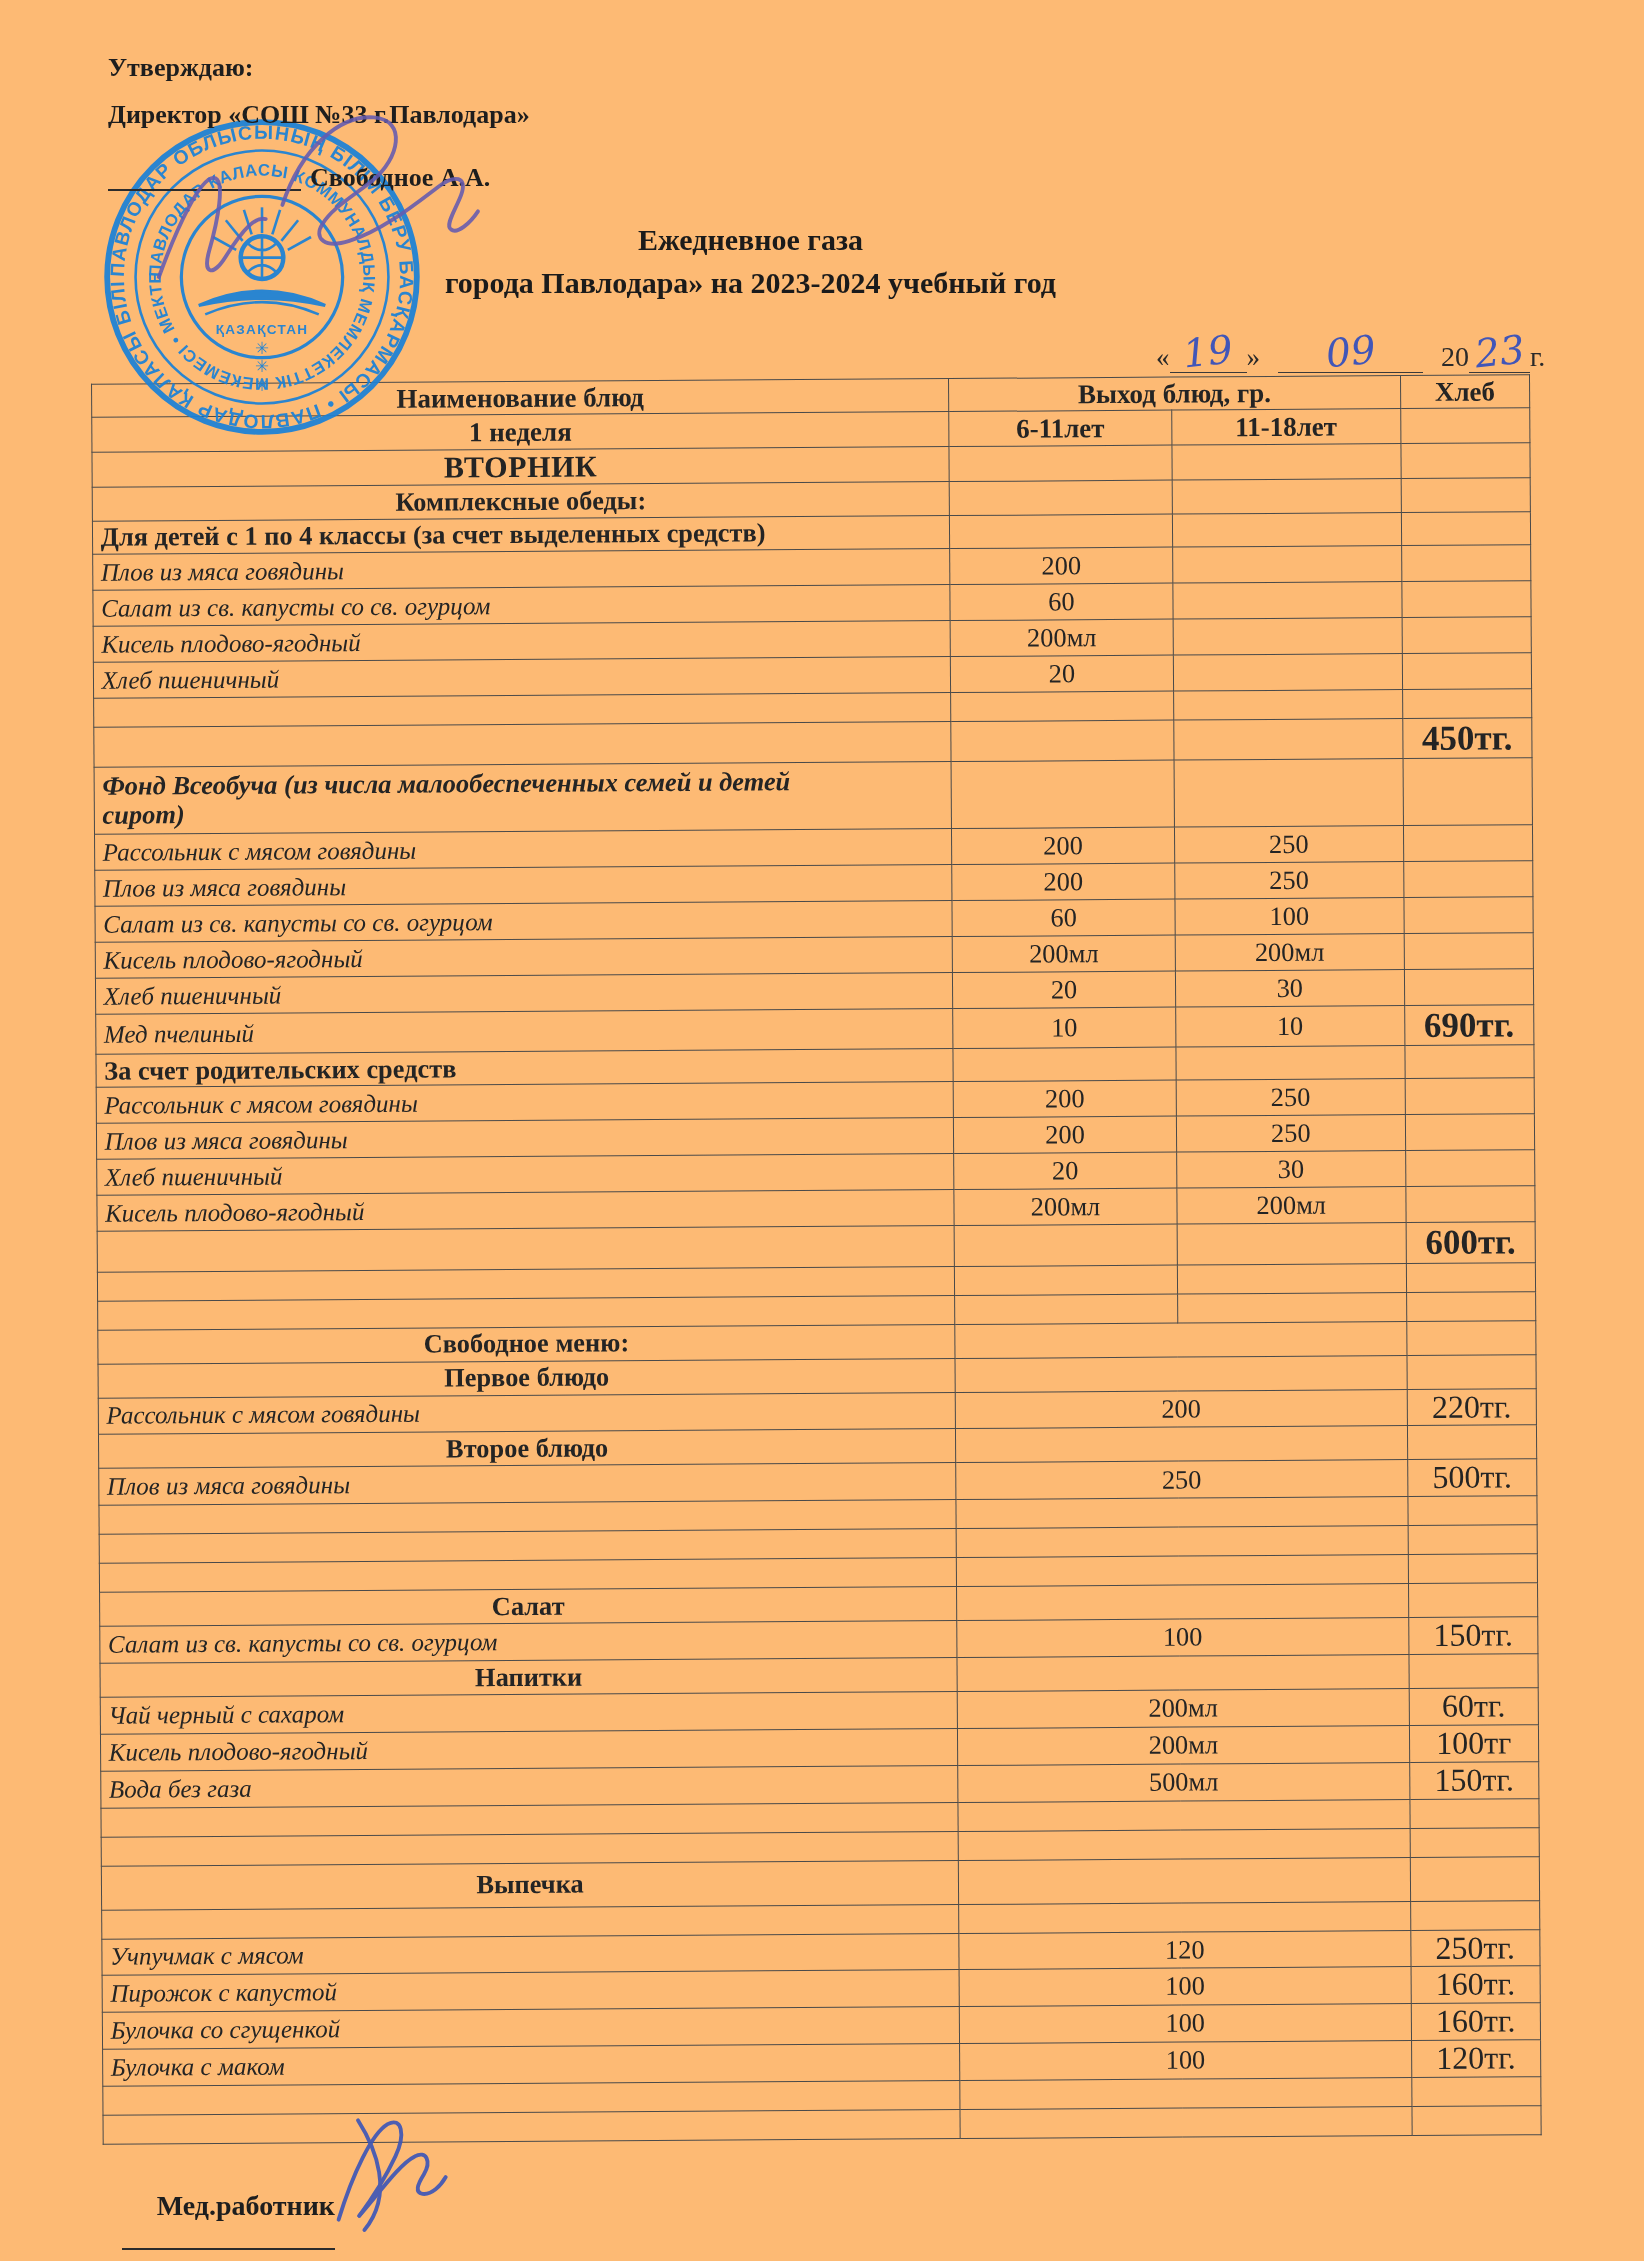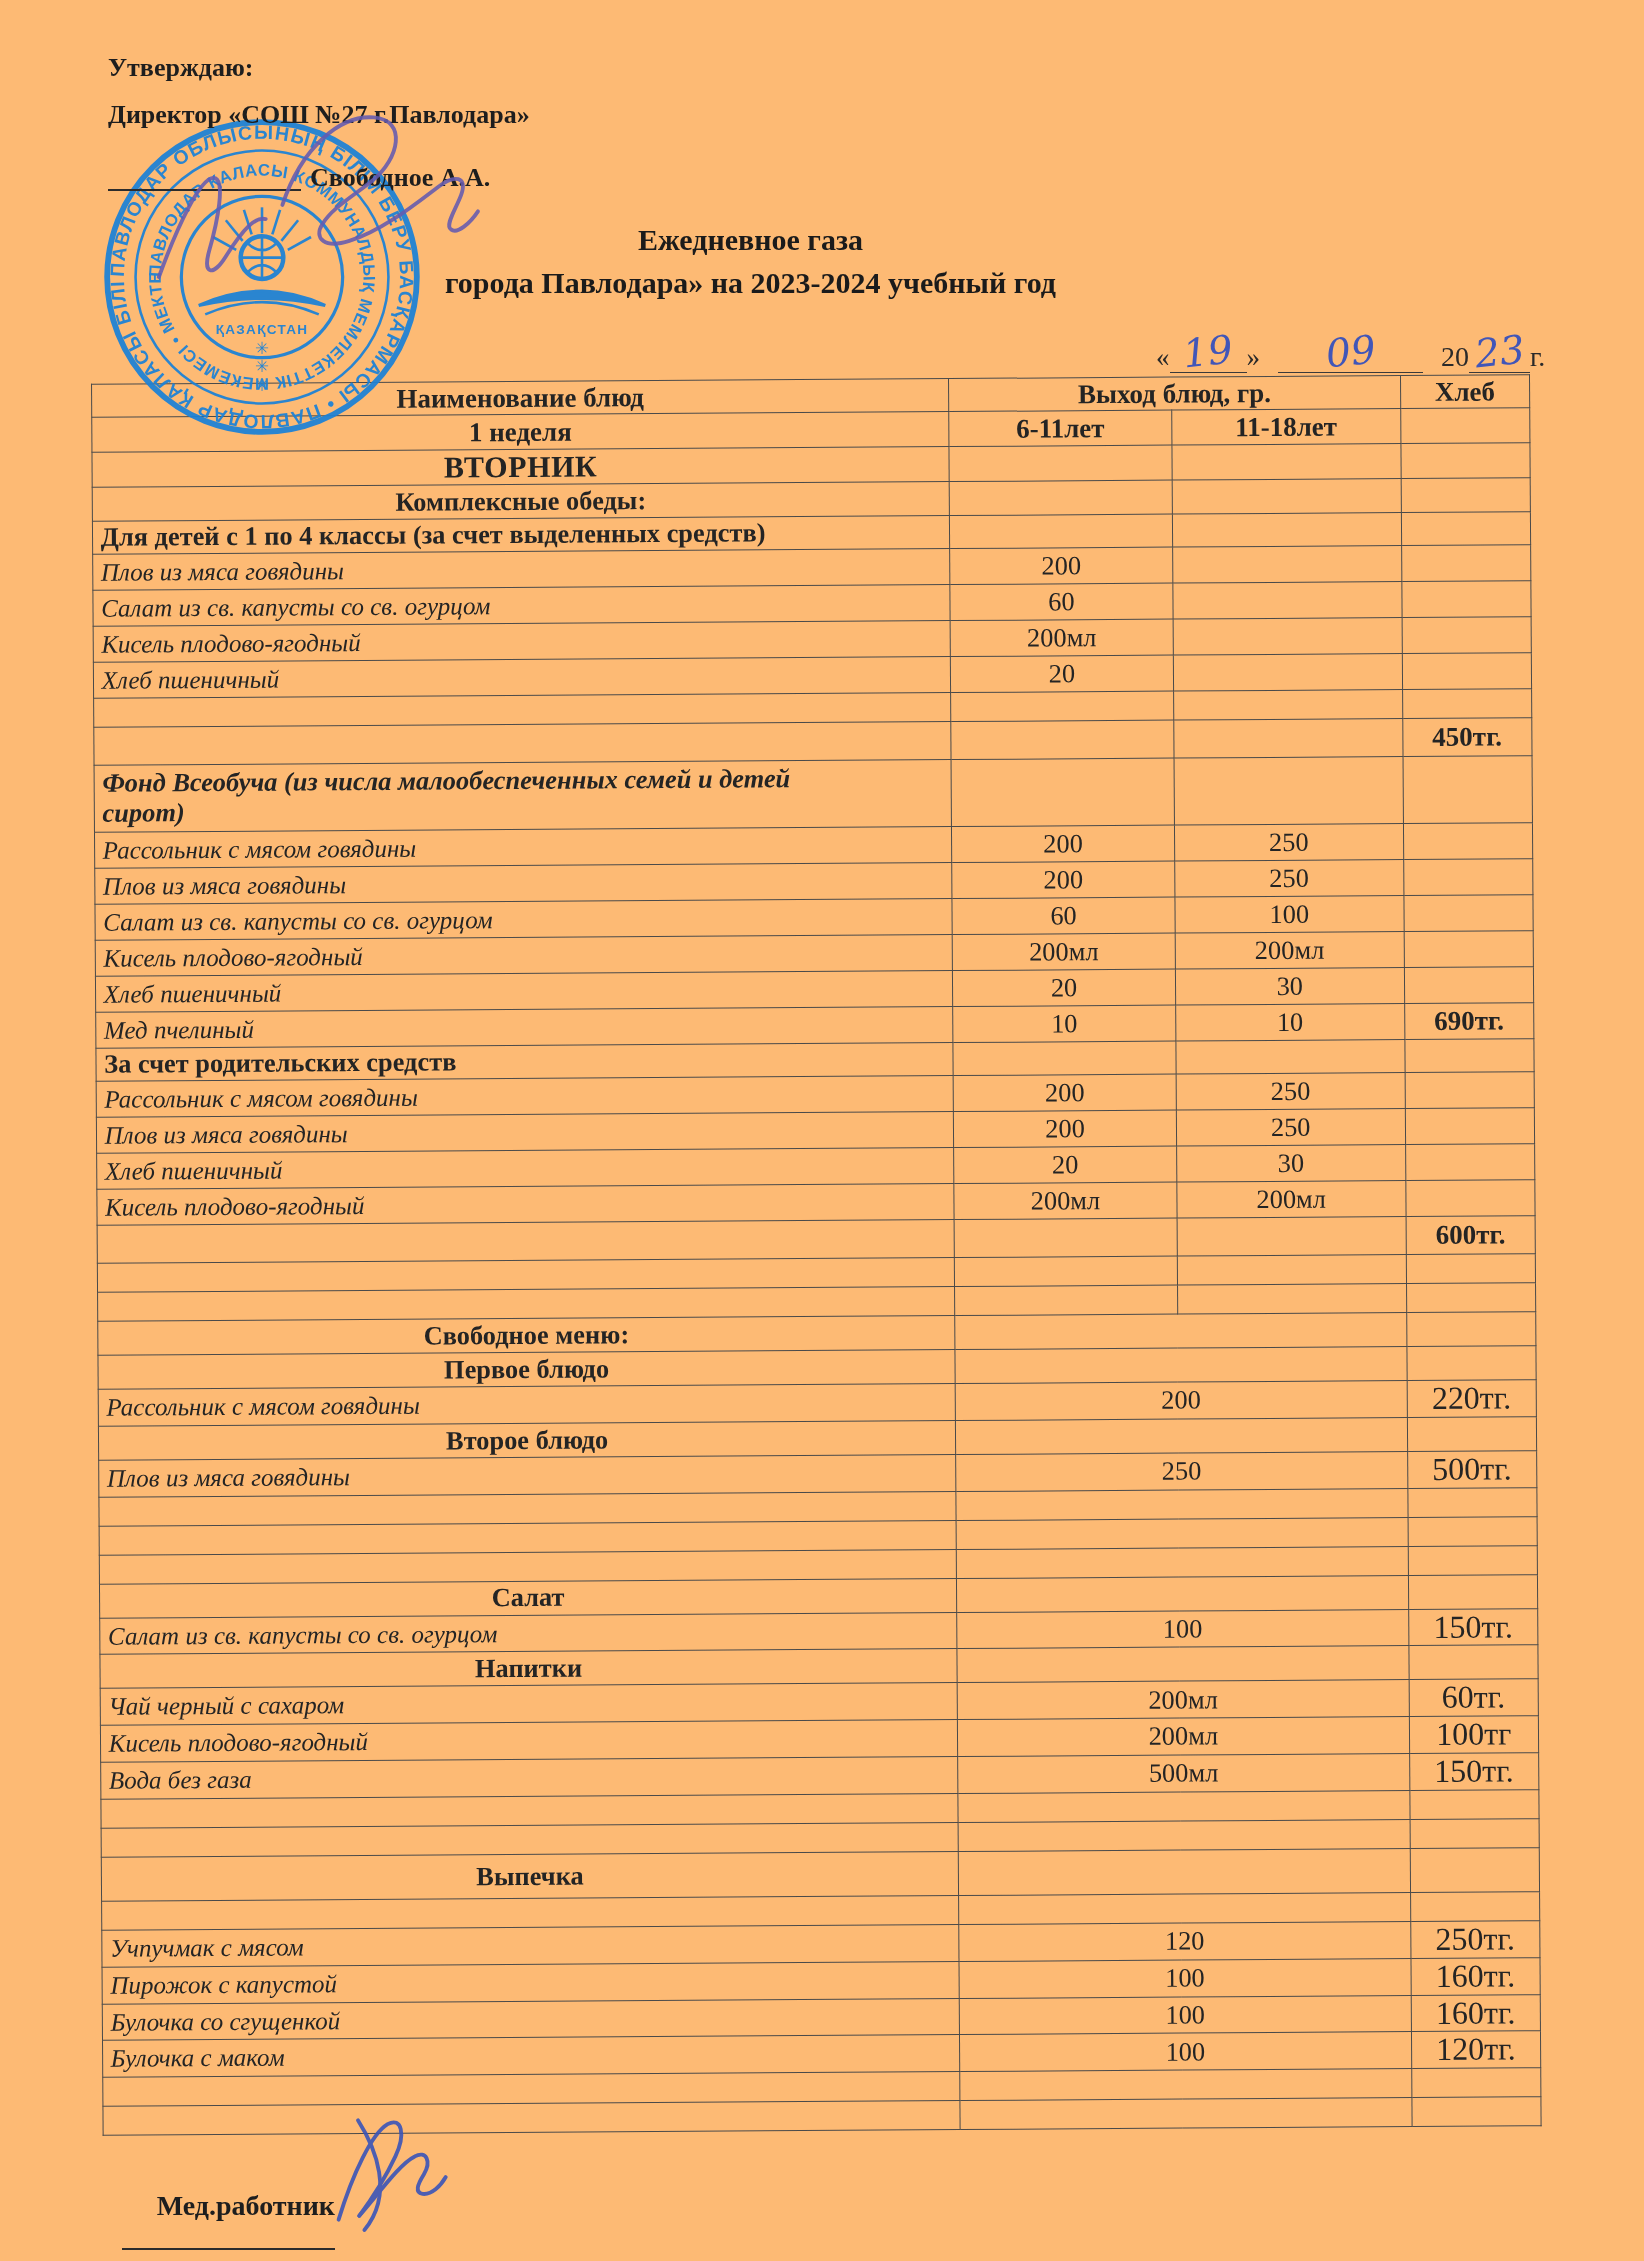--- a/index.html
+++ b/index.html
@@ -53,34 +53,34 @@
   .r-empty.pr td{height:37px;}
   
   td.hcell{font-weight:bold;font-size:27px;text-align:center;}
   td.daycell{font-weight:bold;font-size:30px;text-align:center;letter-spacing:0.6px;}
   td.seccell{font-weight:bold;font-size:26.4px;text-align:center;}
   td.secleft{font-weight:bold;font-size:26.4px;white-space:pre-line;}
   td.secleft.italic{font-style:italic;}
   td.dishname{font-style:italic;font-size:25px;}
   td.num{font-size:26.4px;text-align:center;font-style:normal;}
   td.price{font-size:32px;text-align:center;}
-  td.price.bp{font-weight:bold;font-size:27px;border-radius:11px;}
+  td.price.bp{font-weight:bold;font-size:35px;border-radius:11px;}
   
   .footer{position:absolute;left:108px;top:2190px;font-weight:bold;font-size:28px;
     color:#1e1e1e;display:flex;align-items:flex-end;z-index:3;flex-direction:column;}
   .f-uline{display:inline-block;width:213px;border-bottom:2.6px solid #2c2c2c;height:26px;margin-left:14px;}
 </style>
 </head>
 <body>
 
 <div class="page">
 
   <div class="approval">
     <div class="a1">Утверждаю:</div>
-    <div class="a2">Директор «СОШ №27 г.Павлодара»</div>
+    <div class="a2">Директор «СОШ №33 г.Павлодара»</div>
     <div class="a3">
       <span class="uline"></span>
       <span>Свободное А.А.</span>
     </div>
   </div>
 
   <svg class="stamp" viewBox="0 0 496 496">
     <defs>
       <path id="ringO" d="M 248,248 m -214,0 a 214,214 0 1,1 428,0 a 214,214 0 1,1 -428,0"></path>
       <path id="ringI" d="M 248,248 m -157,0 a 157,157 0 1,1 314,0 a 157,157 0 1,1 -314,0"></path>

